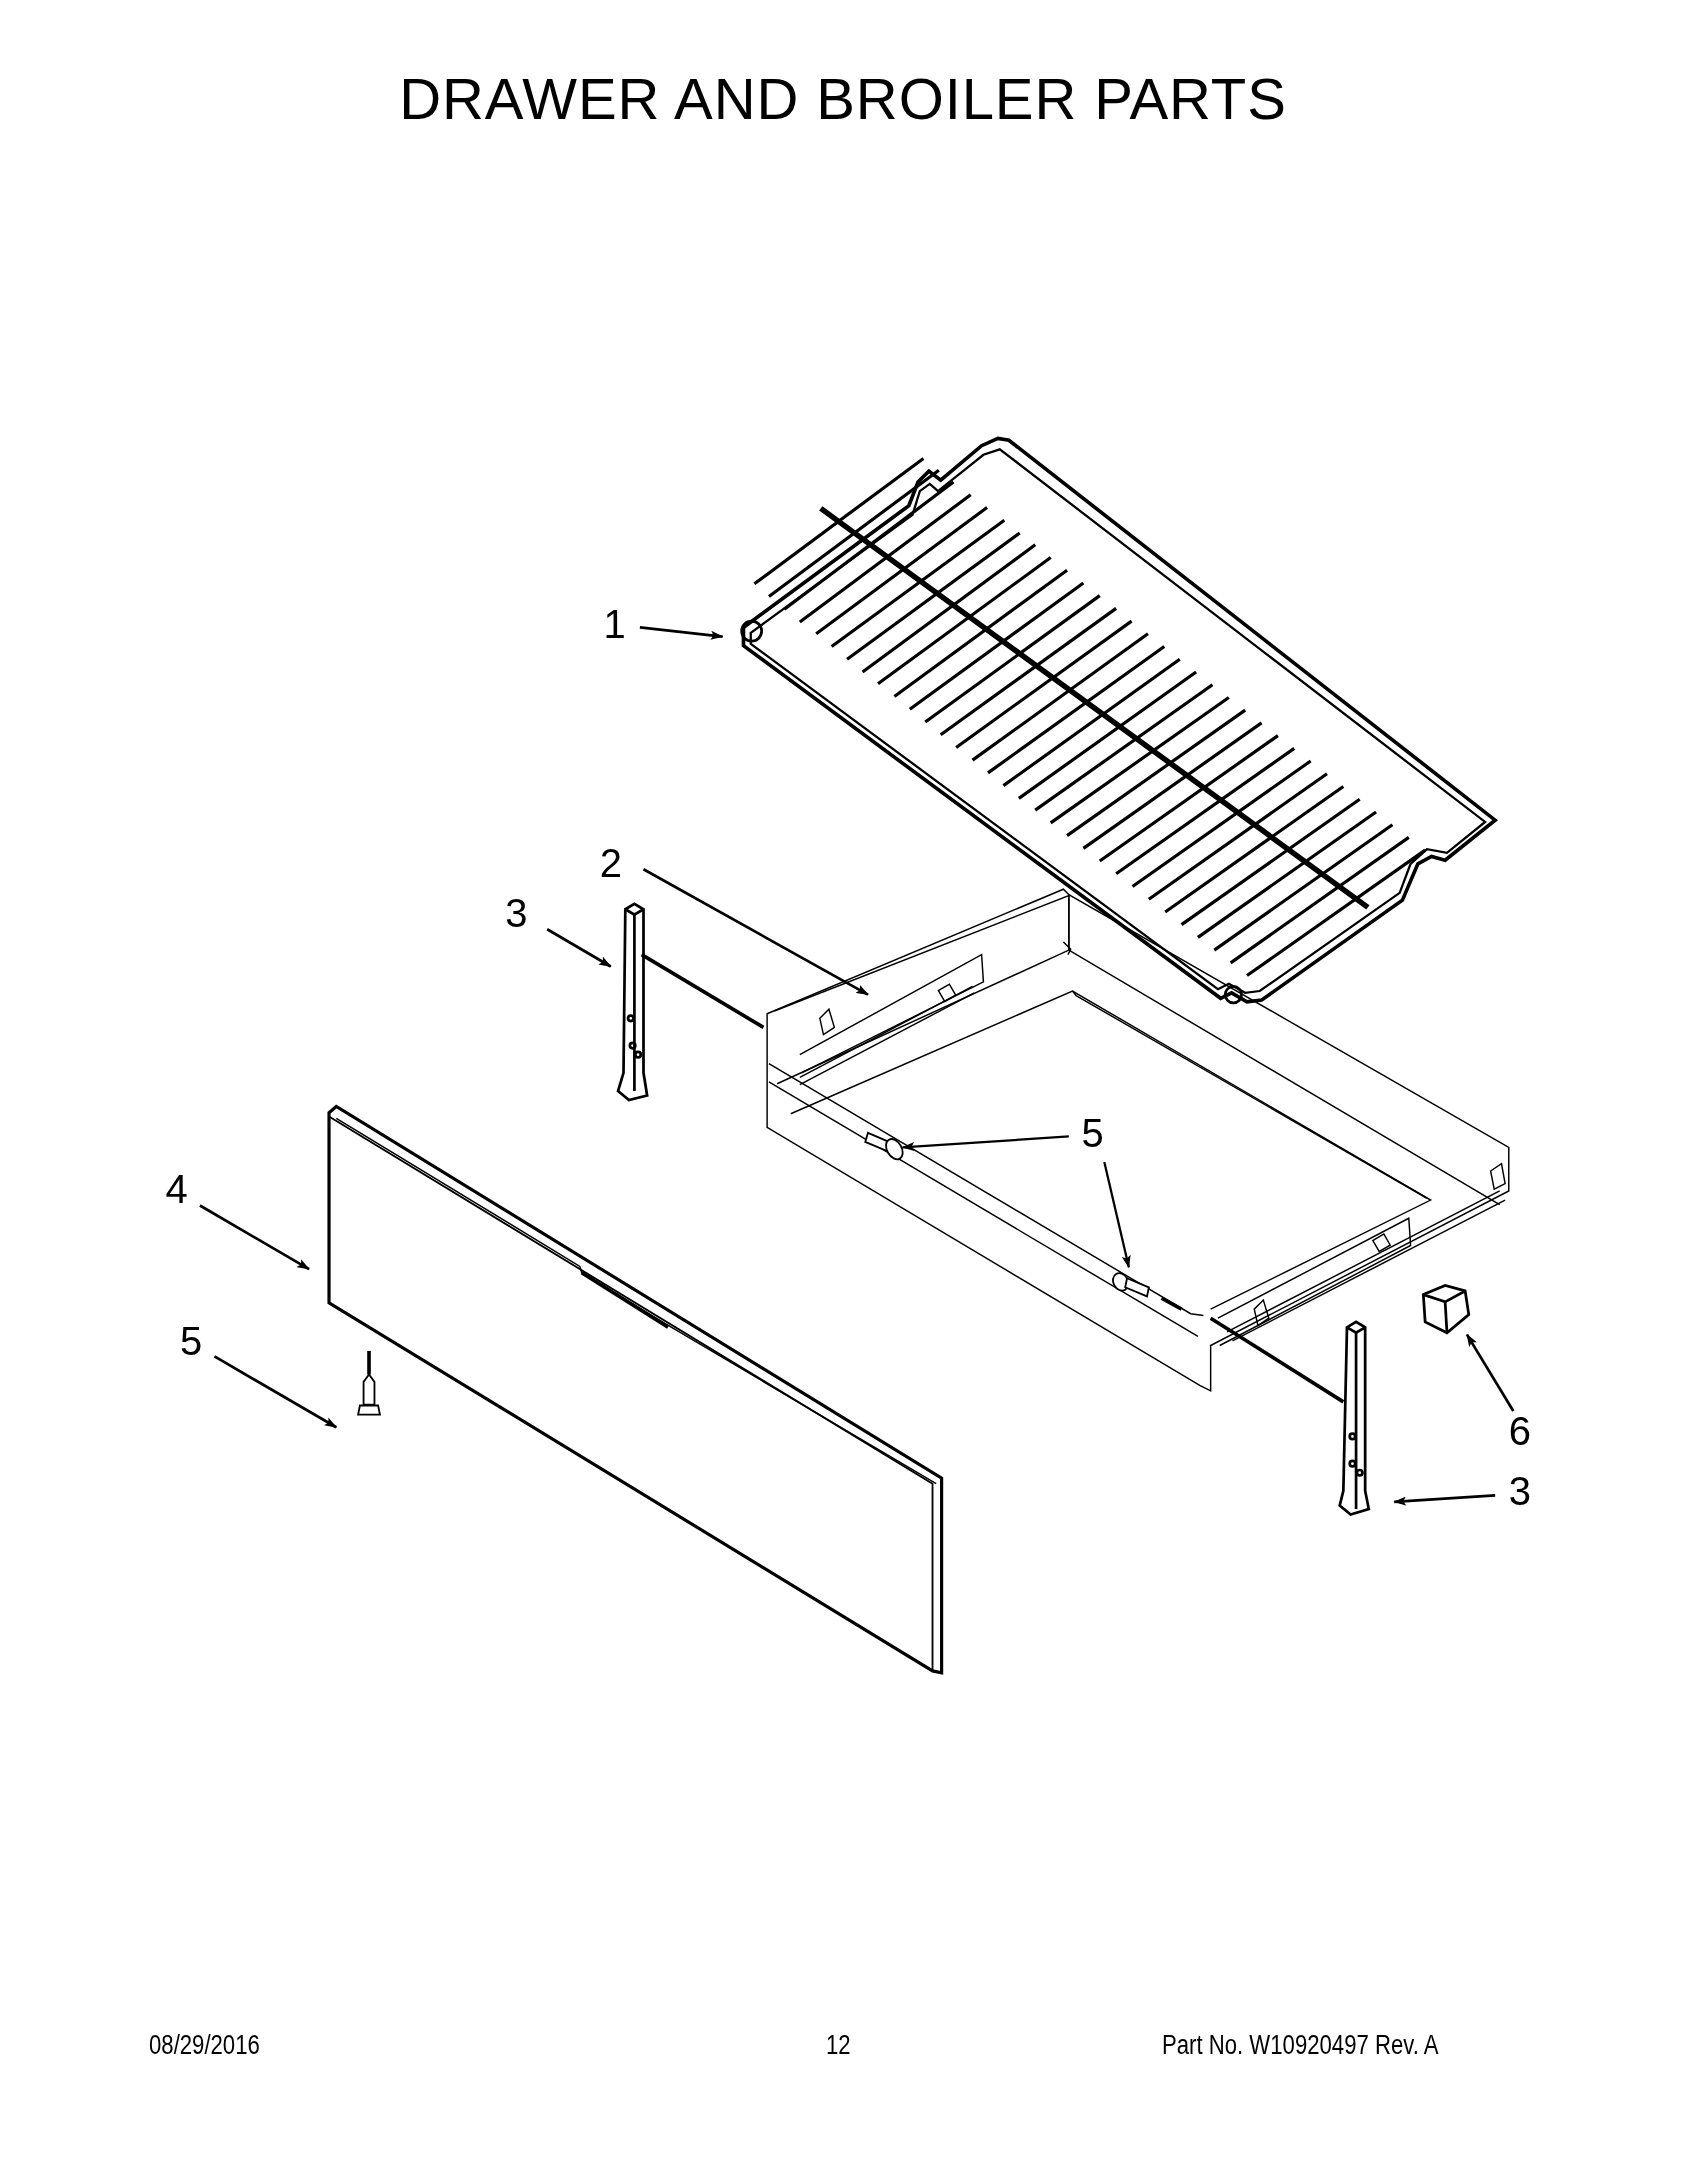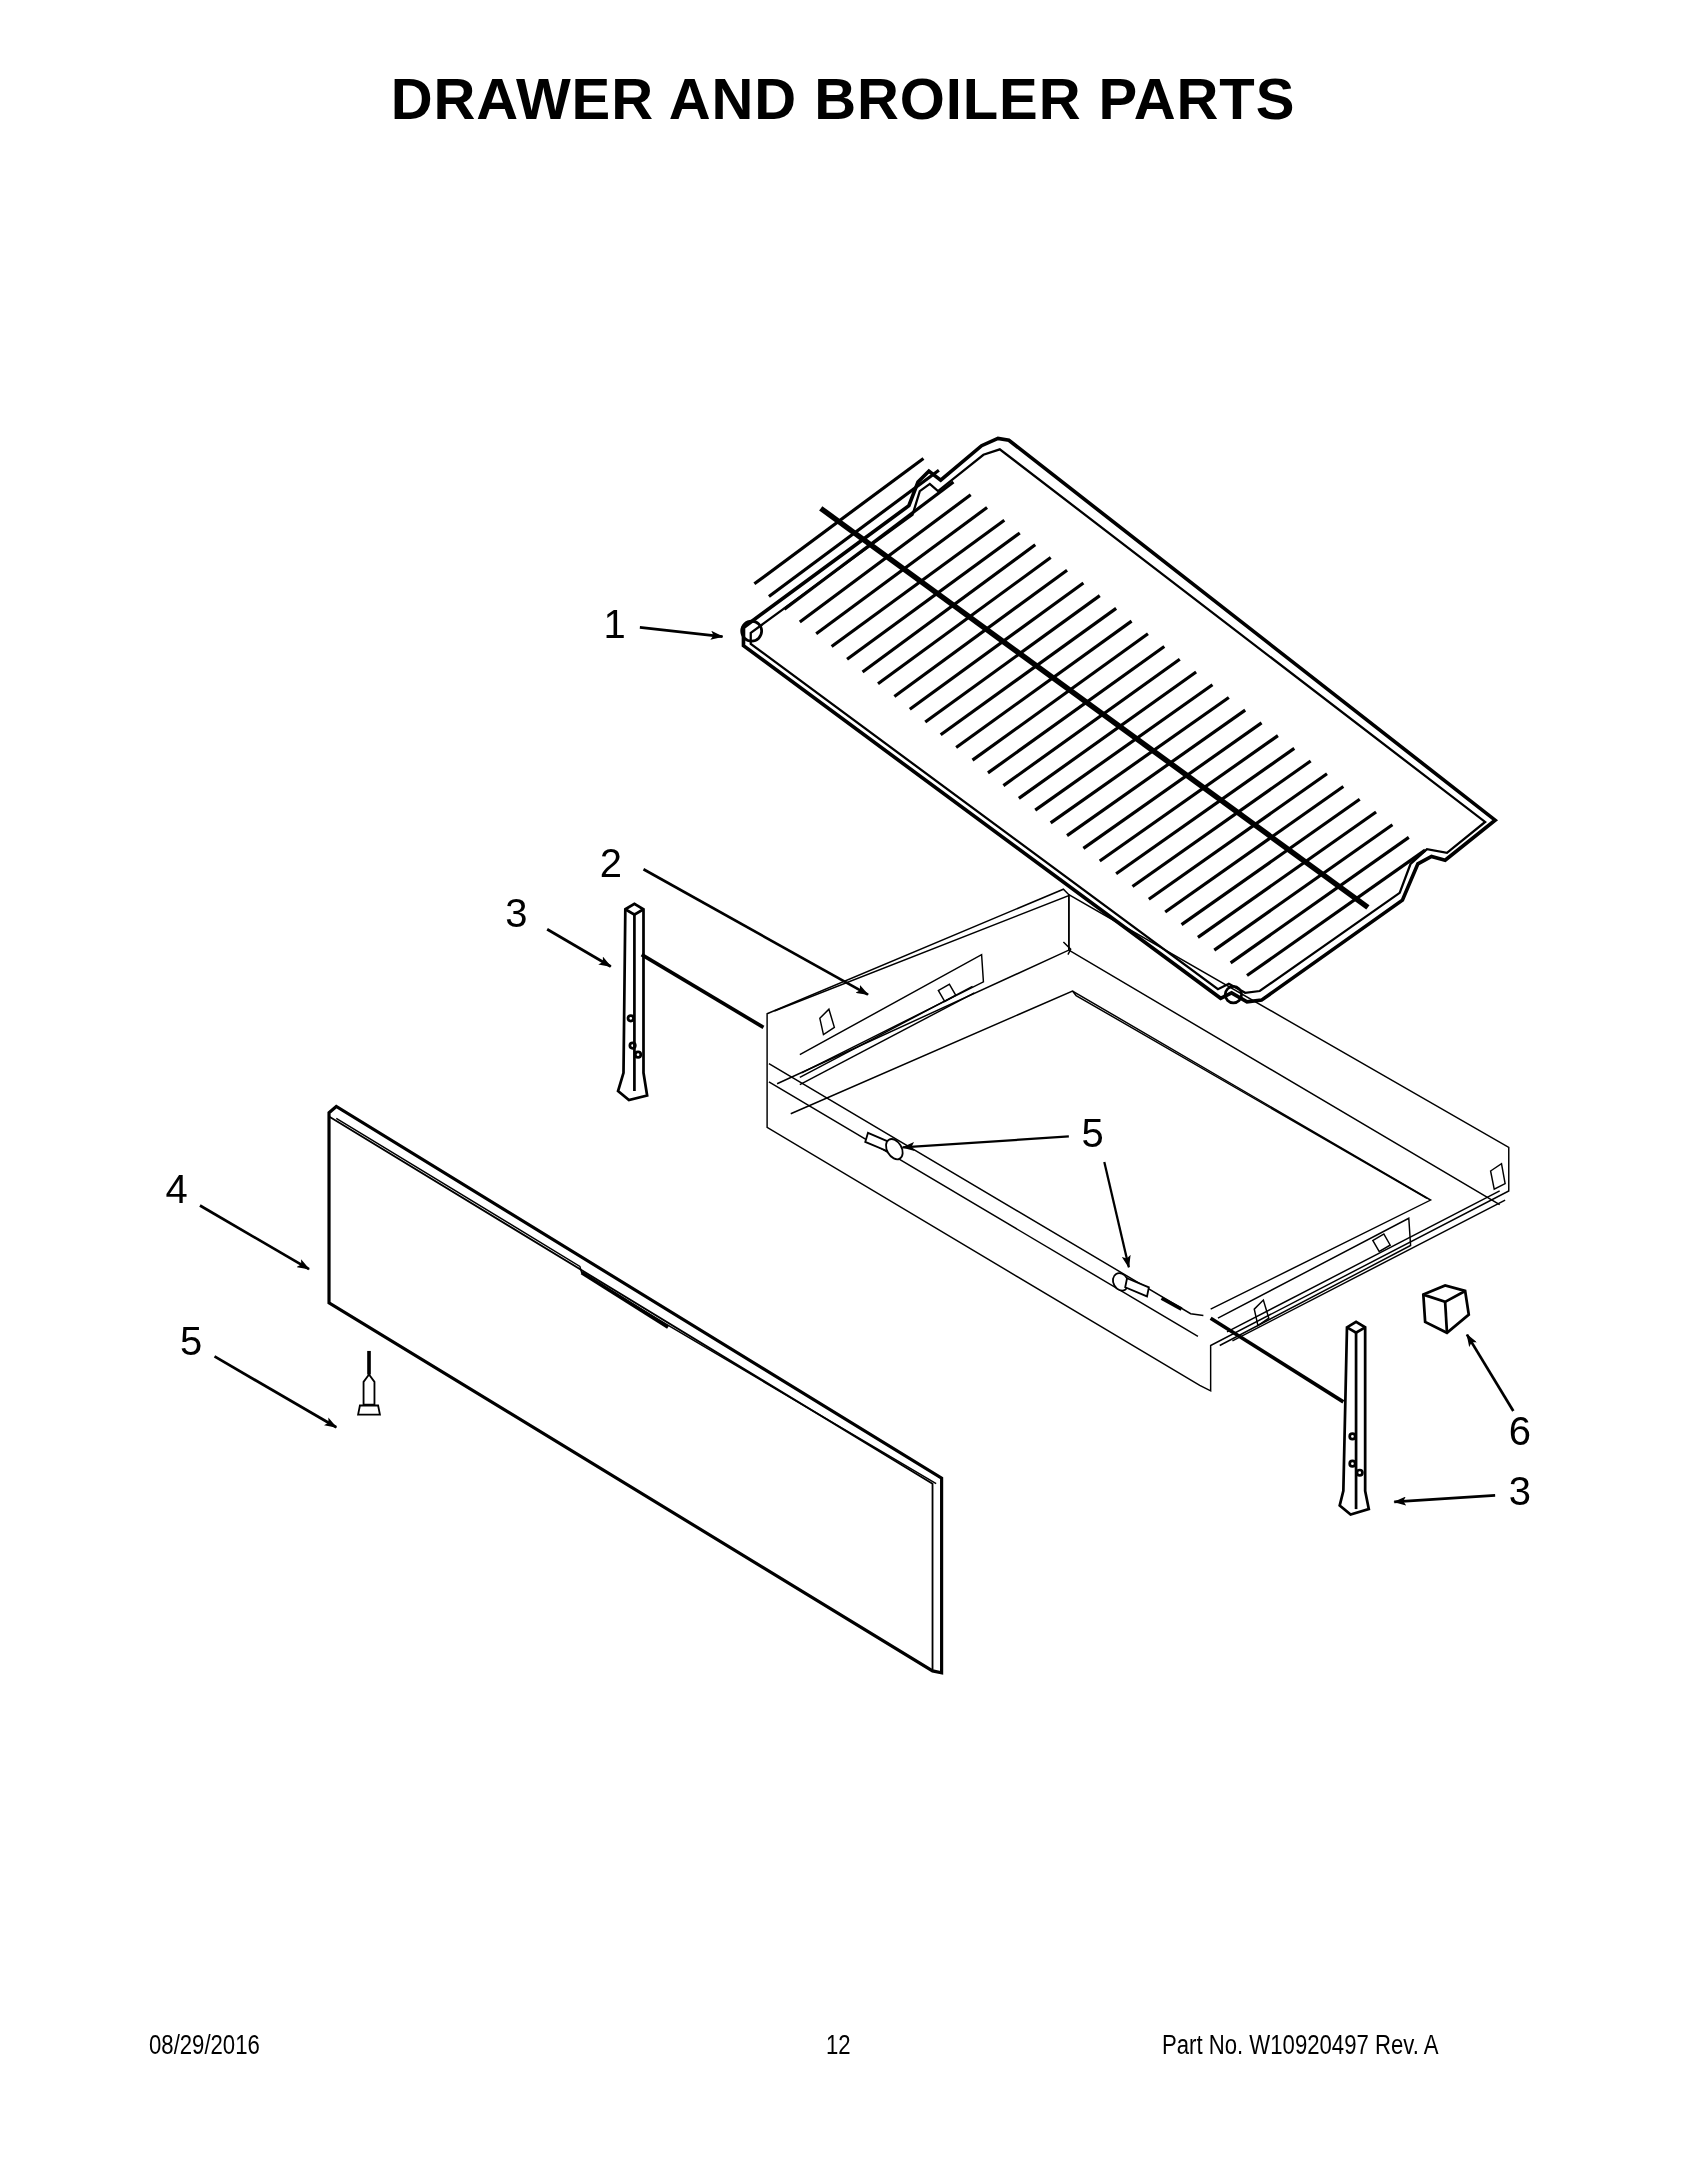--- a/index.html
+++ b/index.html
@@ -1,19 +1,19 @@
 <!DOCTYPE html>
 <html style="font-size:14.5px"><head>
   <meta charset="utf-8">
   <style>
     html, body { margin: 0; padding: 0; background: #ffffff; }
     body { width: 1686px; height: 2182px; position: relative; overflow: hidden;
            font-family: "Liberation Sans", sans-serif; color: #000; }
     .title { position: absolute; left: 0; width: 1686px; top: 65px; text-align: center;
-             font-weight: bold; font-size: 58px; letter-spacing: 0.9px; }
+             font-weight: normal; font-size: 58px; letter-spacing: 0.9px; }
     svg.diagram { position: absolute; left: 0; top: 0; width: 1686px; height: 2182px; }
     .callout { font-family: "Liberation Sans", sans-serif; font-size: 44px; fill: #000; }
     .footer { position: absolute; top: 2030px; font-size: 27px; transform: scaleX(0.82); transform-origin: left top; }
     .footer.left { left: 149px; }
     .footer.center { left: 826px; }
     .footer.right { left: 1162px; }
   </style>
 </head>
 <body>
 

